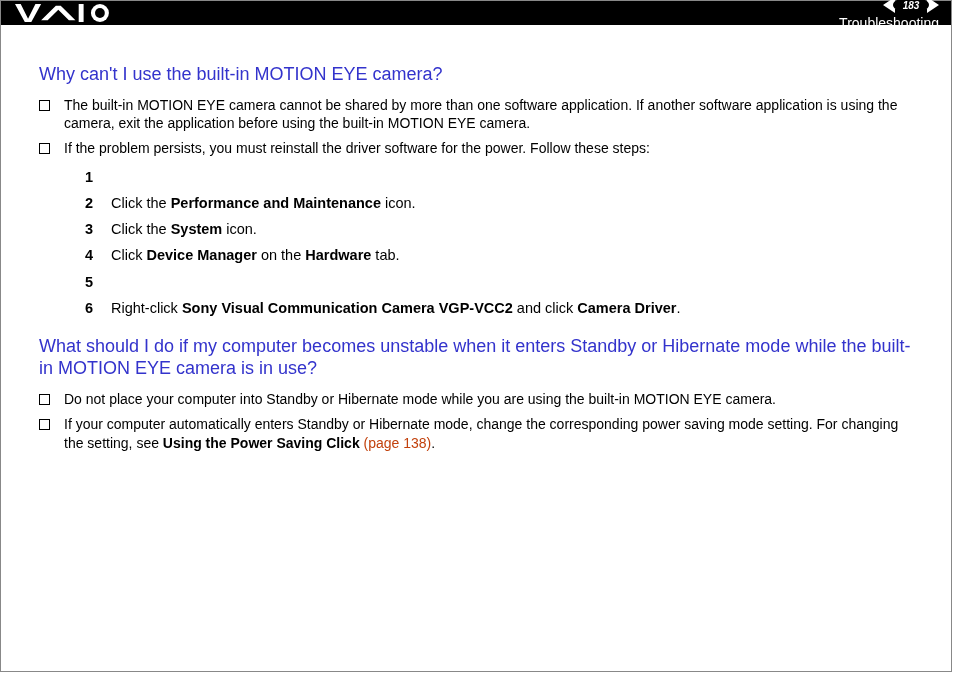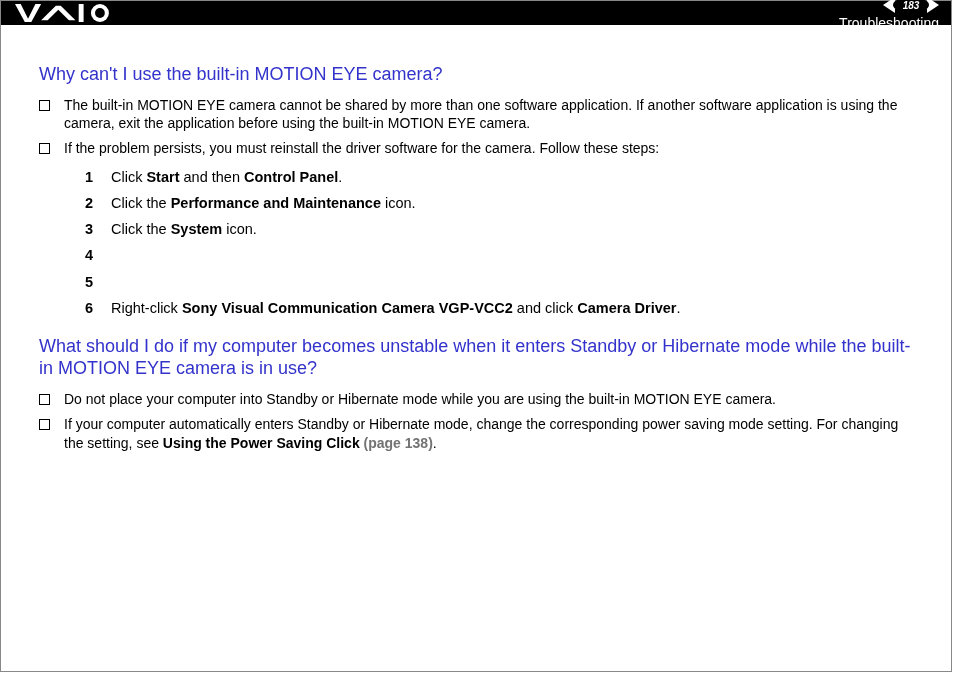--- a/index.html
+++ b/index.html
@@ -88,21 +88,21 @@
   }
   .step-row {
     display: flex;
   }
   .step-num {
     font-weight: bold;
     width: 26px;
     flex: none;
   }
   .b { font-weight: bold; }
-  .link-blue { color: #737373; font-weight: bold; }
+  .link-blue { color: #c2410c; font-weight: normal; }
 </style>
 </head>
 <body>
 
 <div class="page">
 
   <div class="header-bar">
     <div class="logo">
       <svg viewBox="0 0 120 22" width="98" height="18">
         <g fill="#fff">
@@ -130,38 +130,38 @@
 
     <h2 class="q">Why can't I use the built-in MOTION EYE camera?</h2>
 
     <div class="bullet-row">
       <div class="bullet-box"></div>
       <div class="bullet-text">The built-in MOTION EYE camera cannot be shared by more than one software application. If another software application is using the camera, exit the application before using the built-in MOTION EYE camera.</div>
     </div>
 
     <div class="bullet-row">
       <div class="bullet-box"></div>
-      <div class="bullet-text">If the problem persists, you must reinstall the driver software for the camera. Follow these steps:</div>
+      <div class="bullet-text">If the problem persists, you must reinstall the driver software for the power. Follow these steps:</div>
     </div>
 
     <div class="steps">
       <div class="step-row">
         <div class="step-num">1</div>
-        <div><span>Click </span><span class="b">Start</span><span> and then </span><span class="b">Control Panel</span><span>.</span></div>
       </div>
       <div class="step-row">
         <div class="step-num">2</div>
         <div><span>Click the </span><span class="b">Performance and Maintenance</span><span> icon.</span></div>
       </div>
       <div class="step-row">
         <div class="step-num">3</div>
         <div><span>Click the </span><span class="b">System</span><span> icon.</span></div>
       </div>
       <div class="step-row">
         <div class="step-num">4</div>
+        <div><span>Click </span><span class="b">Device Manager</span><span> on the </span><span class="b">Hardware</span><span> tab.</span></div>
       </div>
       <div class="step-row">
         <div class="step-num">5</div>
       </div>
       <div class="step-row">
         <div class="step-num">6</div>
         <div><span>Right-click </span><span class="b">Sony Visual Communication Camera VGP-VCC2</span><span> and click </span><span class="b">Camera Driver</span><span>.</span></div>
       </div>
     </div>
 

